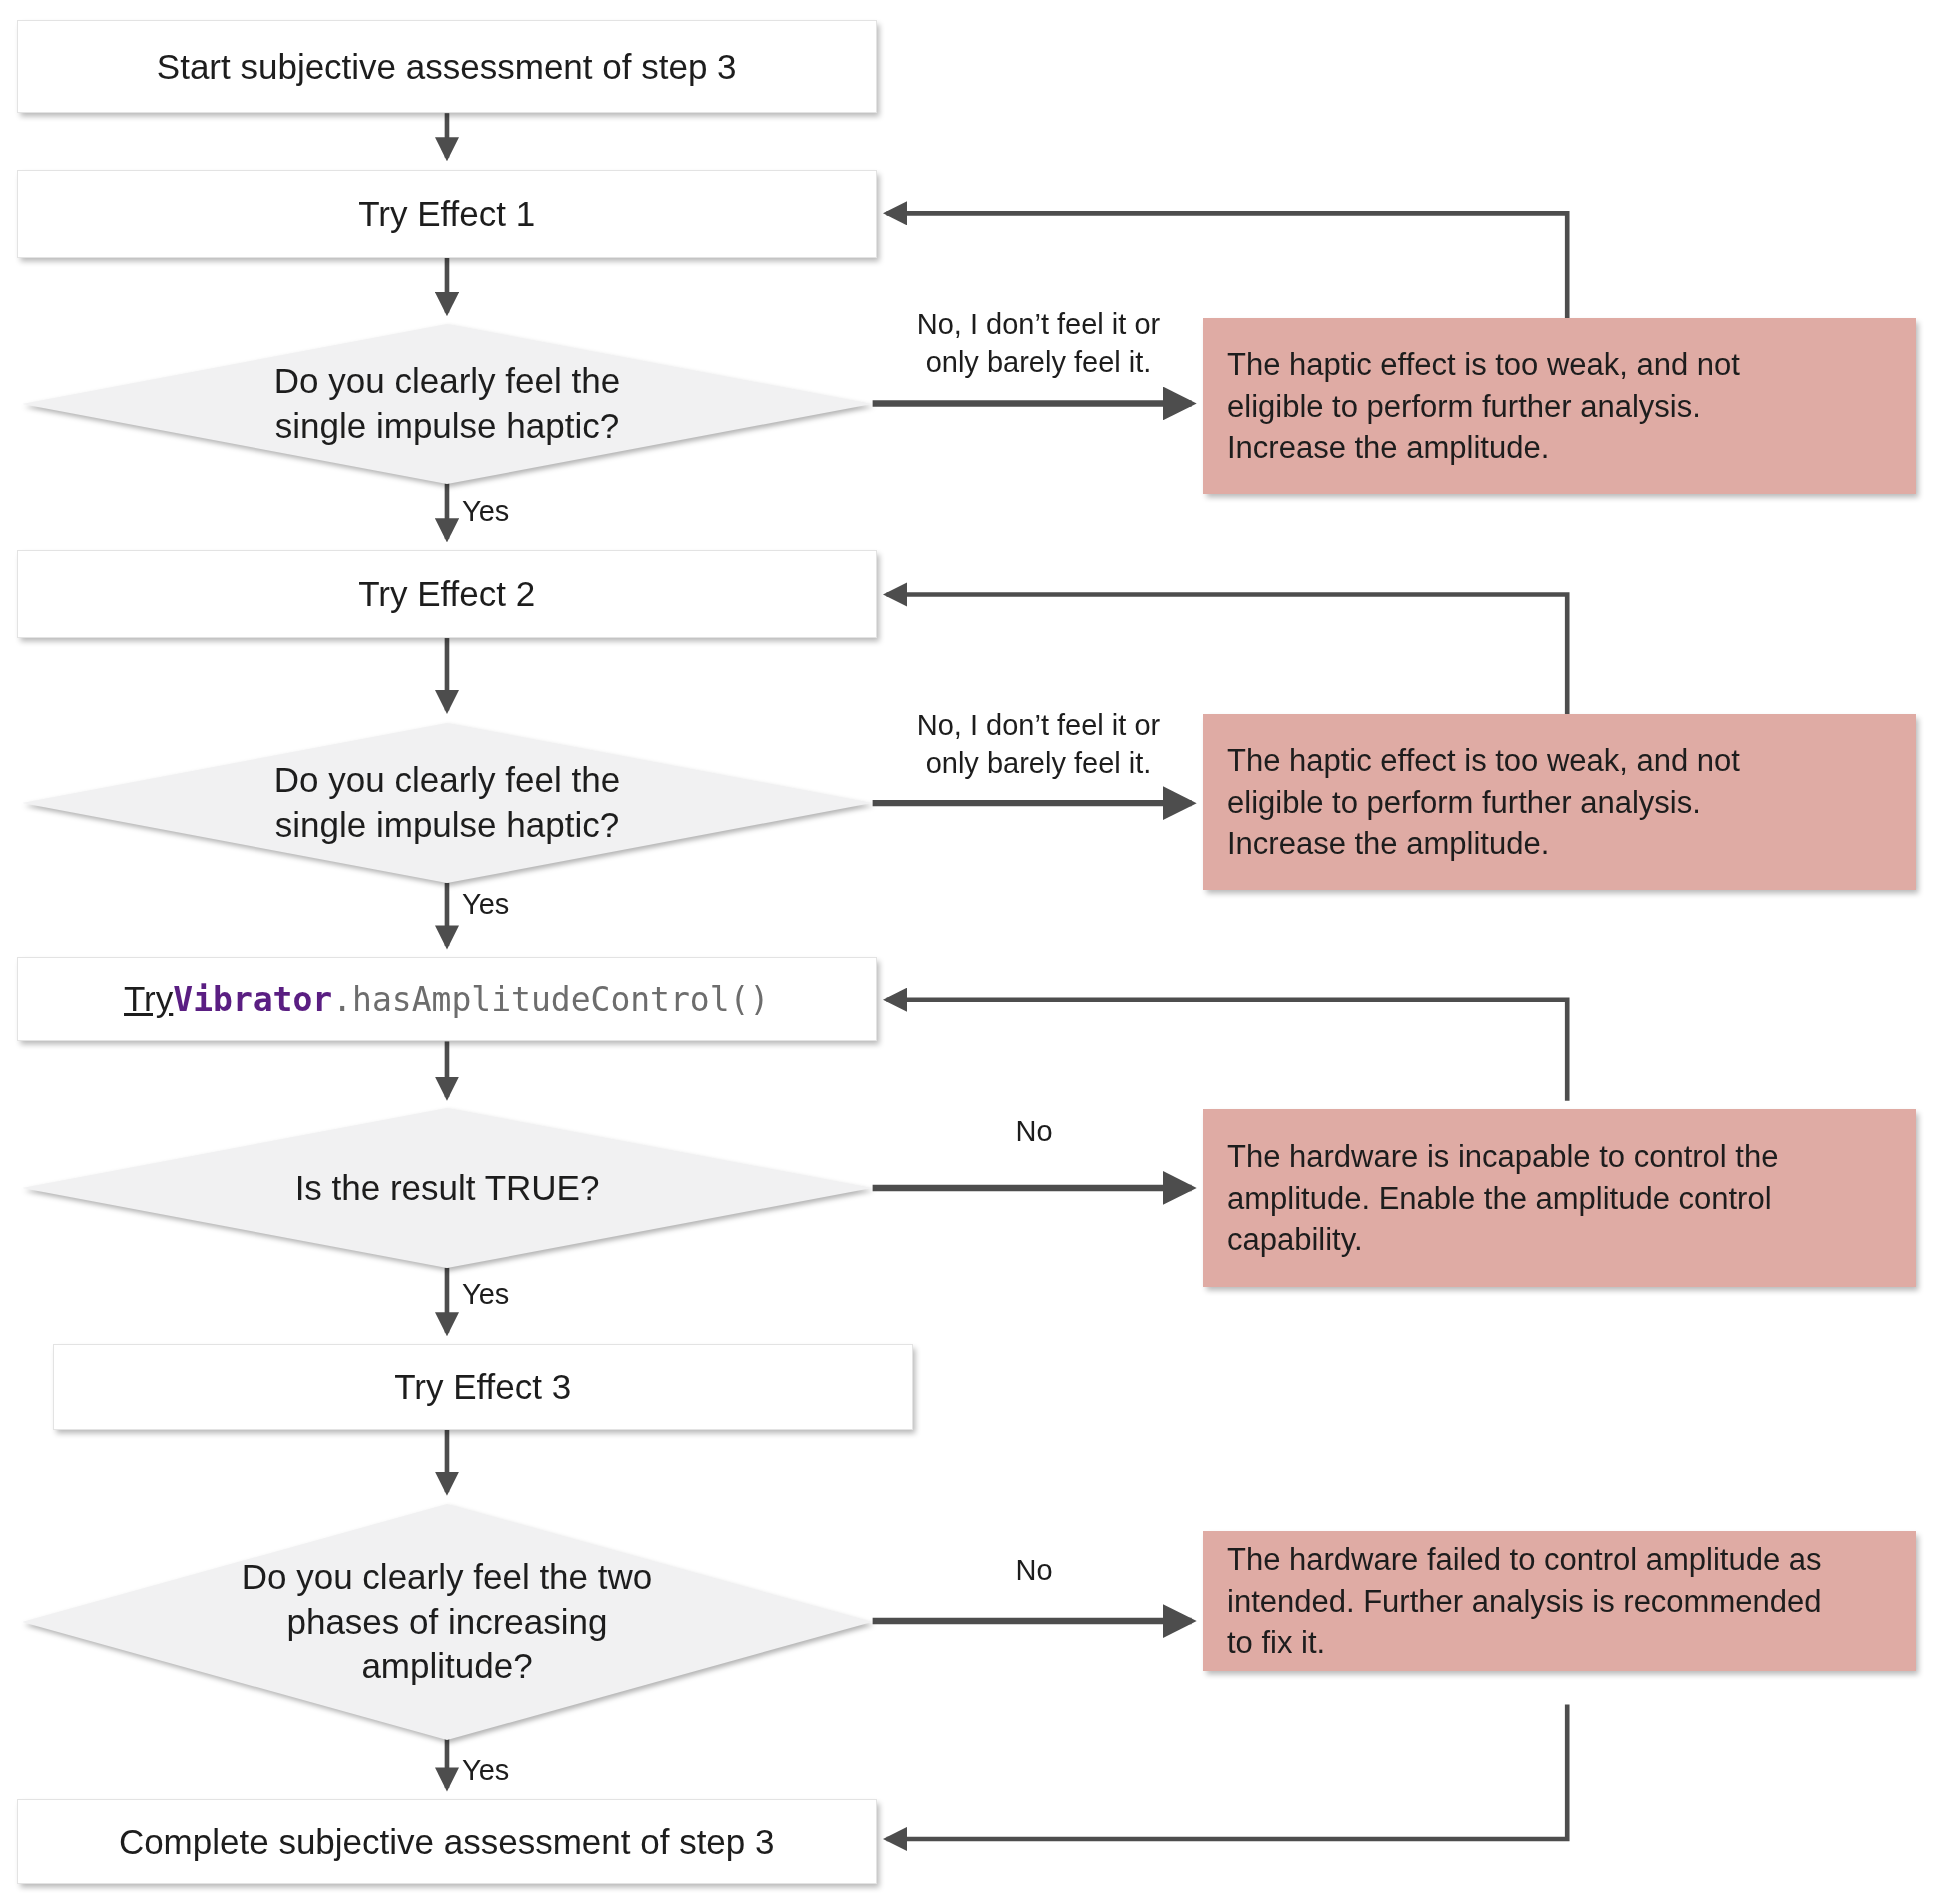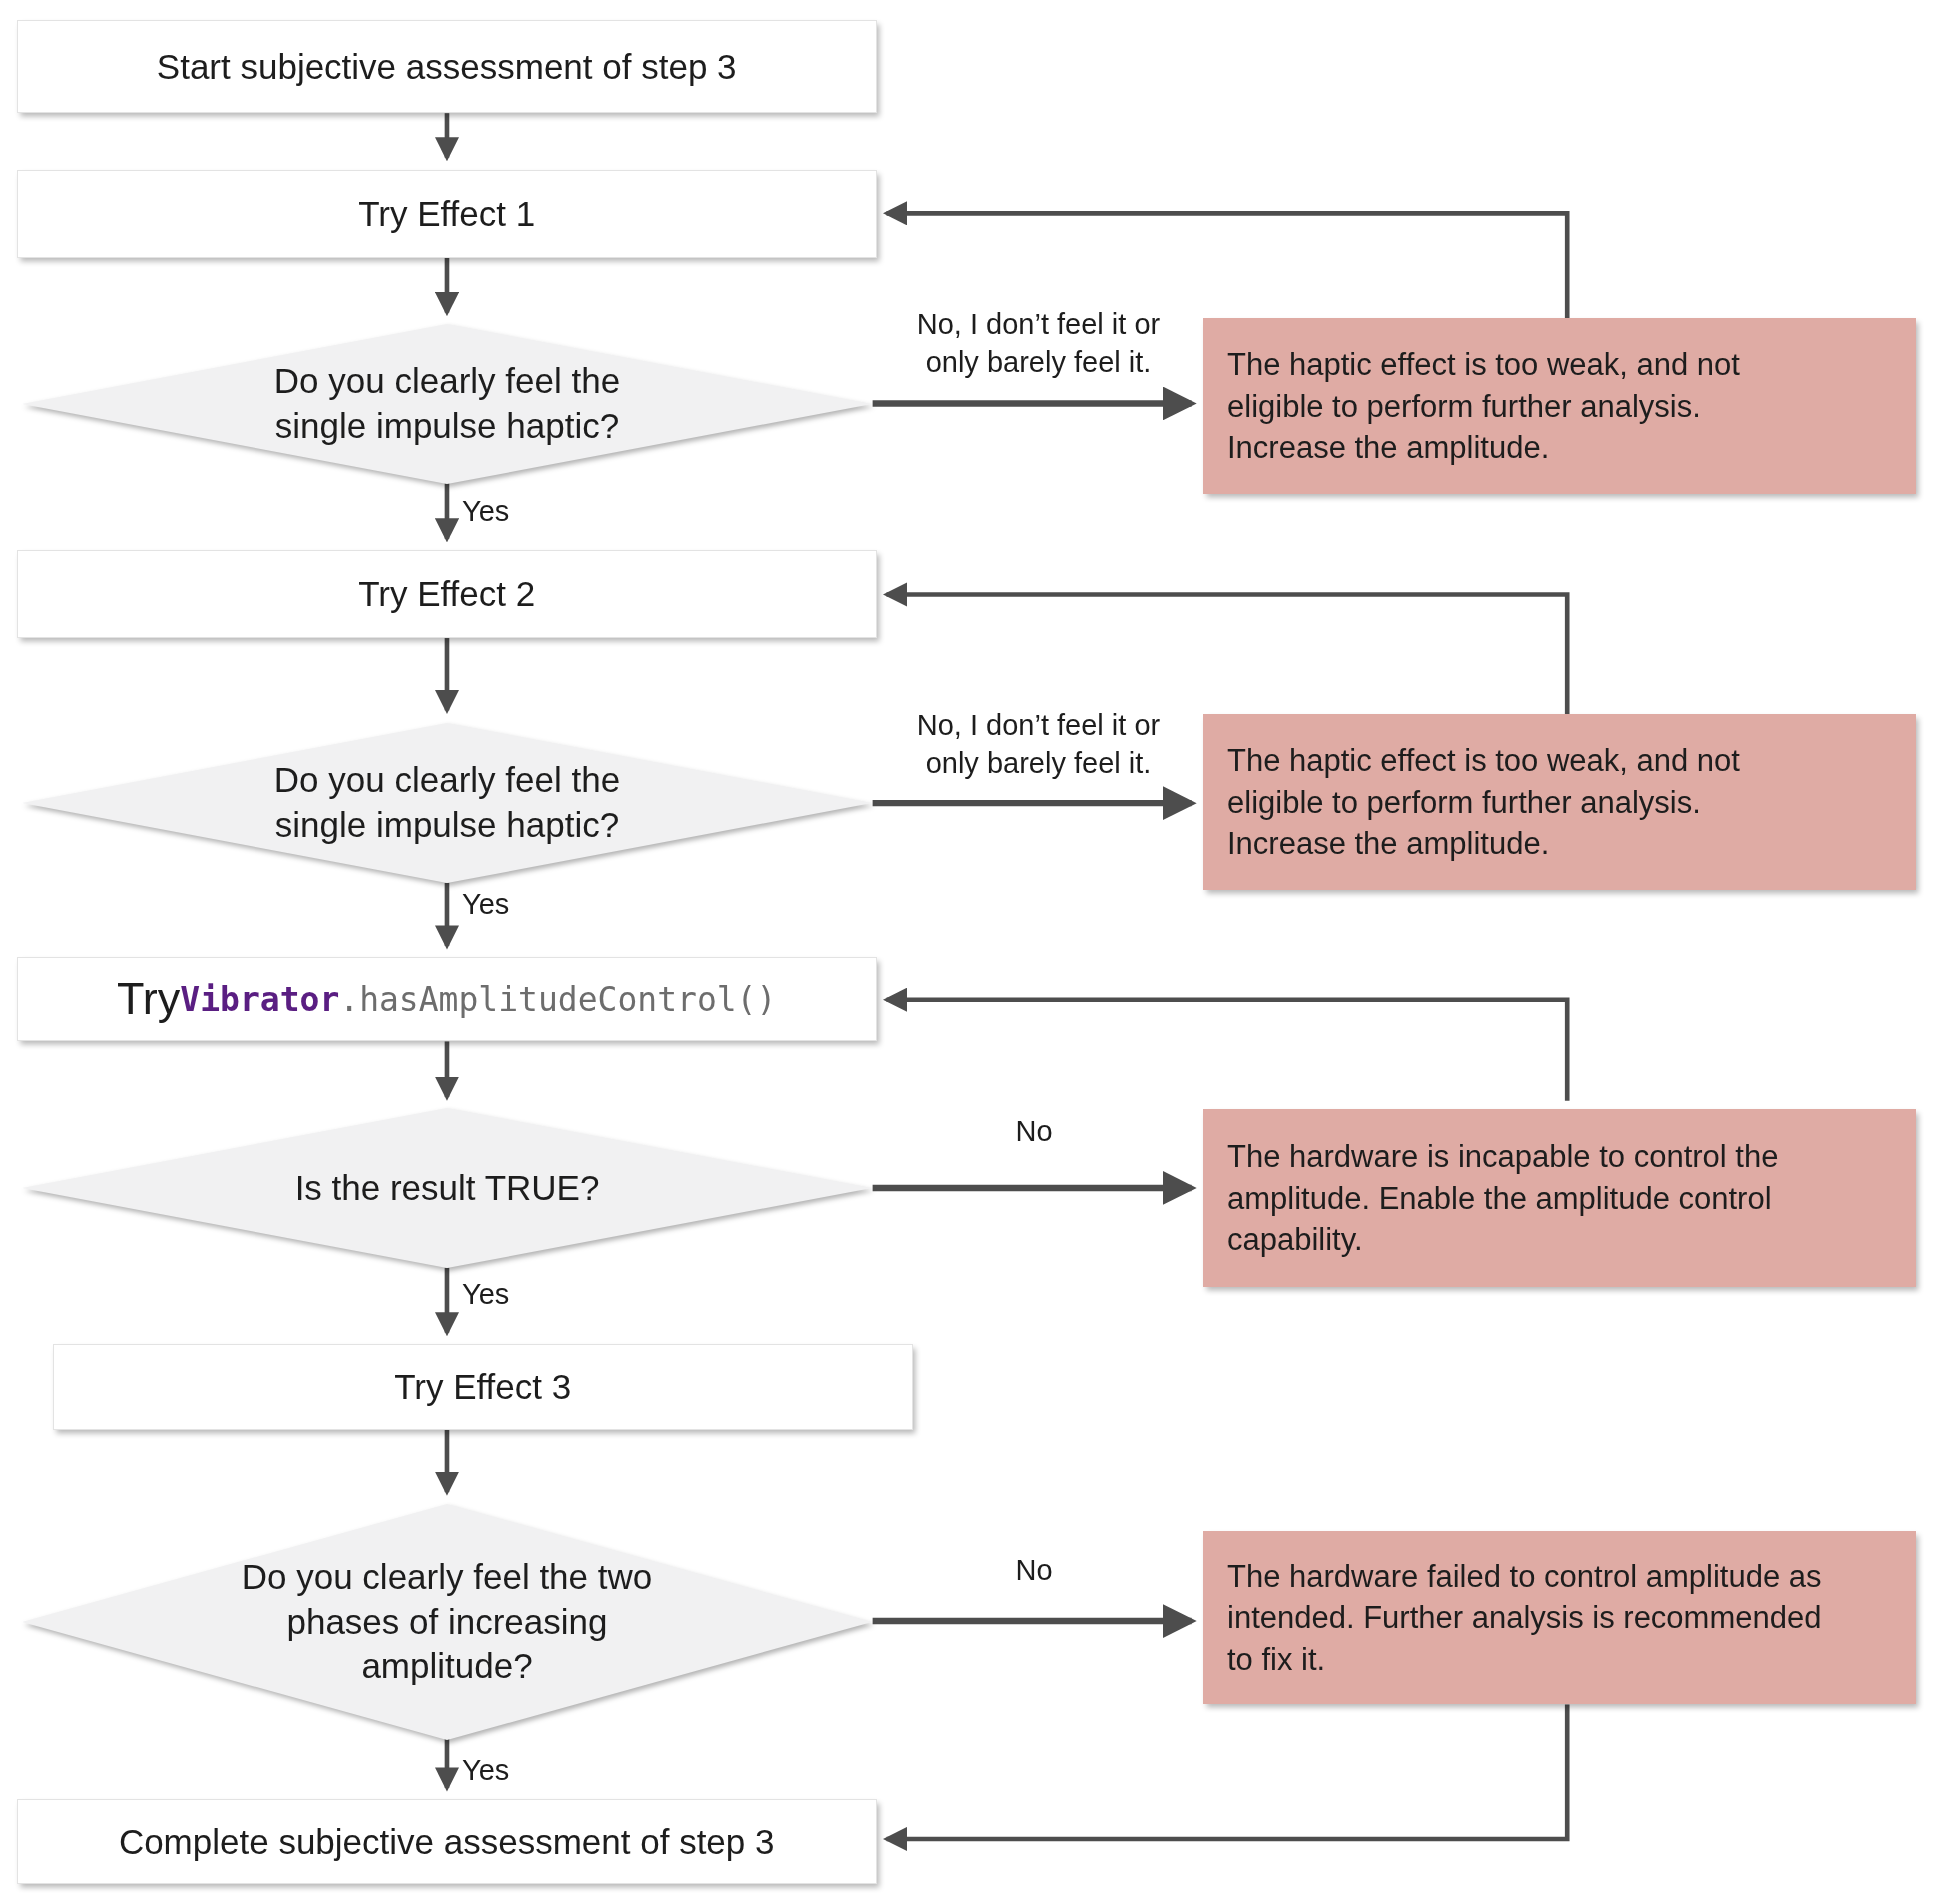--- a/index.html
+++ b/index.html
@@ -56,42 +56,42 @@
     text-align:left;
     padding:1px 13px 0 24px;
   }
   .pre{white-space:pre-line;}
   .edge-label{
     position:absolute;
     font-size:29px;
     line-height:1.3;
     text-align:center;
   }
-  .code-sans{font-size:45px;}
+  .code-sans{font-size:35px;text-decoration:underline;}
   .code-mono{
     font-family:"DejaVu Sans Mono", monospace;
     font-size:33px;
   }
   .code-class{color:var(--code-class);font-weight:bold;}
   .code-method{color:var(--code-method);}
 
   
   #node-start   {left:16.7px;  top:20.4px;   width:860px; height:93px;}
   #node-try1    {left:16.7px;  top:170px;  width:860px; height:88px;}
   #dwrap-d1     {left:22px;  top:324px;  width:850px; height:160px;}
   #node-red1    {left:1203px;top:318px;  width:713px; height:176px;}
   #node-try2    {left:16.7px;  top:550px;  width:860px; height:88px;}
   #dwrap-d2     {left:22px;  top:723px;  width:850px; height:160px;}
   #node-red2    {left:1203px;top:714px;  width:713px; height:176px;}
   #node-vib     {left:16.7px;  top:957px; width:860px; height:84px;}
   #dwrap-d3     {left:22px;  top:1108px; width:850px; height:160px;}
   #node-red3    {left:1203px;top:1101px; width:713px; height:178px;margin-top:8px;}
   #node-try3    {left:16.7px;  top:1344px; width:860px; height:86px;margin-left:36px;}
   #dwrap-d4     {left:22px;  top:1504px; width:850px; height:236px;}
-  #node-red4    {left:1203px;top:1531px; width:713px; height:173px;}
+  #node-red4    {left:1203px;top:1531px; width:713px; height:140px;}
   #node-complete{left:16.7px;  top:1799px; width:860px; height:85px;}
 
   #label-nofeel1{left:867px; top:306px;  width:343px;}
   #label-nofeel2{left:867px; top:707px;  width:343px;}
   #label-no3    {left:983px;top:1113px; width:102px;}
   #label-no4    {left:983px;top:1552px; width:102px;}
   #label-yes1   {left:462px; top:493px;}
   #label-yes2   {left:462px; top:886px;}
   #label-yes3   {left:462px; top:1276px;}
   #label-yes4   {left:462px; top:1752px;}

